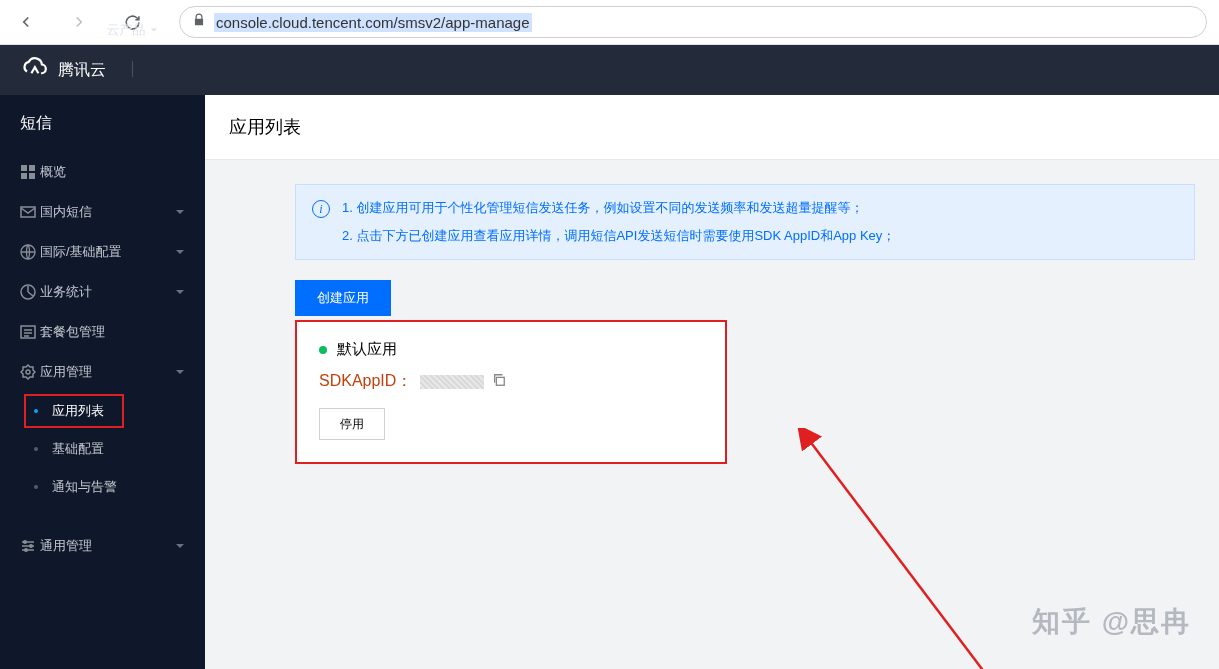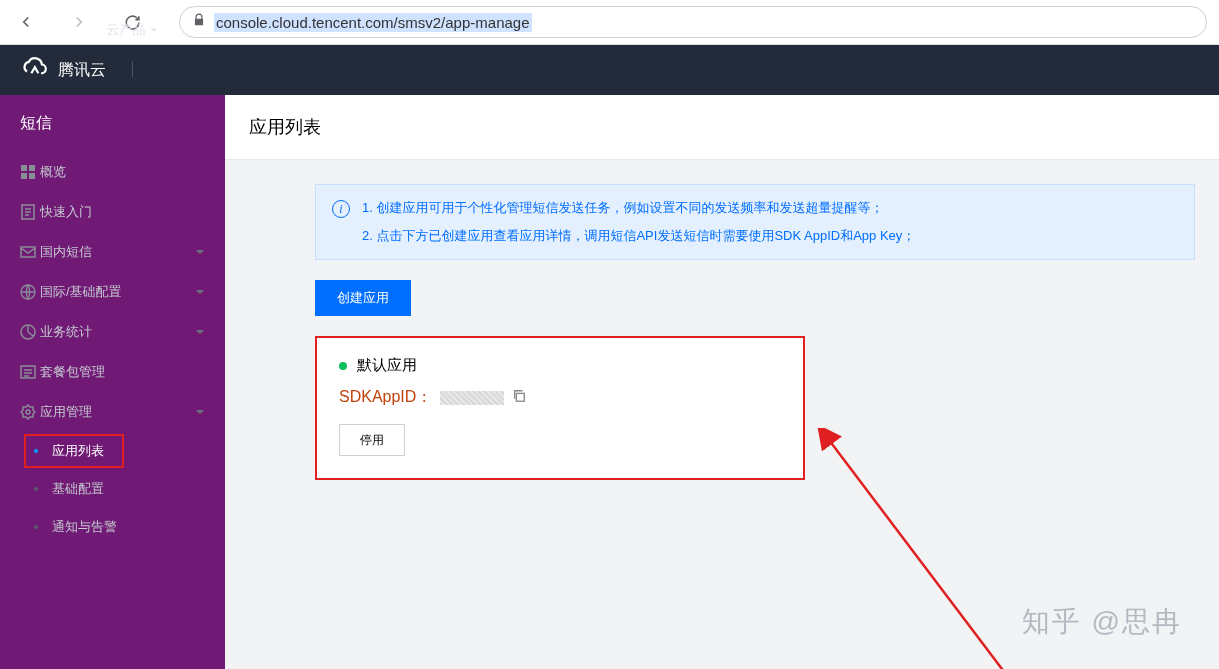--- a/index.html
+++ b/index.html
@@ -19,21 +19,21 @@
     .logo-icon svg { width: 28px; height: 28px; }
     .brand { font-size: 16px; font-weight: 500; }
     .top-nav { display: flex; align-items: center; gap: 22px; font-size: 13px; color: #e0e3e8; flex-direction: column; }
     .top-nav-item { cursor: pointer; display: flex; align-items: center; gap: 4px; }
     .nav-divider { width: 1px; height: 16px; background: #4a5160; }
     .plus-tab { color: #8a8f99; font-size: 18px; font-weight: 300; cursor: pointer; }
 
     .main-wrap { display: flex; height: 574px; }
 
     
-    .sidebar { width: 225px; background: #701a75; color: #c5c9d0; display: flex; flex-direction: column; }
+    .sidebar { width: 205px; background: #0f172a; color: #c5c9d0; display: flex; flex-direction: column; }
     .sidebar-title { font-size: 16px; font-weight: 500; color: #fff; padding: 18px 20px; }
     .nav-item { height: 40px; display: flex; align-items: center; padding: 0 20px; gap: 4px; font-size: 13px; cursor: pointer; position: relative; }
     .nav-icon { width: 16px; height: 16px; display: flex; align-items: center; justify-content: center; color: #888d96; }
     .nav-icon svg { width: 16px; height: 16px; }
     .nav-label { flex: 1; }
     .nav-chevron { color: #6b717c; }
     .nav-sub { height: 38px; display: flex; align-items: center; padding-left: 52px; font-size: 13px; cursor: pointer; position: relative; }
     .nav-sub::before { content: ""; position: absolute; left: 34px; width: 4px; height: 4px; background: #555b66; border-radius: 50%; }
     .nav-sub.active { color: #fff; }
     .nav-sub.active::before { background: #00a4ff; }
@@ -43,36 +43,36 @@
     
     .content { flex: 1; background: #fff; display: flex; flex-direction: column; }
     .page-header { padding: 20px 24px; border-bottom: 1px solid #e8e8e8; }
     .page-title { font-size: 18px; font-weight: 500; color: #000; }
     .page-body { flex: 1; background: #f2f3f5; padding: 24px; padding-left: 90px; position: relative; }
 
     .info-box { background: #e5f0ff; border: 1px solid #c6deff; padding: 14px 16px; display: flex; gap: 12px; margin-bottom: 20px; }
     .info-icon { width: 18px; height: 18px; border-radius: 50%; border: 1.5px solid #006eff; color: #006eff; display: flex; align-items: center; justify-content: center; font-size: 12px; font-style: italic; font-family: Georgia, serif; flex-shrink: 0; margin-top: 1px; }
     .info-lines { display: flex; flex-direction: column; gap: 10px; font-size: 13px; color: #006eff; }
 
-    .primary-btn { height: 36px; padding: 0 22px; background: #006eff; color: #fff; border: none; font-size: 13px; cursor: pointer; display: inline-flex; align-items: center; margin-bottom: 20px; }
-
-    .app-card { background: #fff; width: 490px; padding: 18px 22px 22px; border: 2px solid #e02020; position: relative; }
+    .primary-btn { height: 36px; padding: 0 22px; background: #006eff; color: #fff; border: none; font-size: 13px; cursor: pointer; display: inline-flex; align-items: center; margin-bottom: 4px; }
+
+    .app-card { background: #fff; width: 432px; padding: 18px 22px 22px; border: 2px solid #e02020; position: relative; }
     .app-row1 { display: flex; align-items: center; gap: 10px; margin-bottom: 12px; }
     .status-dot { width: 8px; height: 8px; border-radius: 50%; background: #0abf5b; }
     .app-name { font-size: 15px; font-weight: 500; color: #000; }
     .app-row2 { display: flex; align-items: center; gap: 8px; font-size: 16px; color: #c2410c; margin-bottom: 16px; }
     .sdk-value-mask { width: 64px; height: 14px; background: repeating-linear-gradient(45deg, #d9d9d9, #d9d9d9 2px, #e8e8e8 2px, #e8e8e8 4px); }
     .copy-icon { color: #888; cursor: pointer; }
     .secondary-btn { height: 32px; padding: 0 20px; background: #fff; border: 1px solid #d0d0d0; font-size: 12px; cursor: pointer; }
 
     
     .arrow-svg { position: absolute; left: 584px; top: 268px; pointer-events: none; }
 
     
-    .watermark { position: absolute; right: 37px; bottom: 28px; font-size: 28px; color: rgba(130,137,150,0.55); font-weight: 400; letter-spacing: 2px; pointer-events: none; }
+    .watermark { position: absolute; right: 28px; bottom: 28px; font-size: 28px; color: rgba(130,137,150,0.55); font-weight: 700; letter-spacing: 2px; pointer-events: none; }
   </style>
 </head>
 <body>
 
 <div class="browser-bar">
   <div class="nav-btn">
     <svg width="18" height="18" viewBox="0 0 24 24" fill="none" stroke="currentColor" stroke-width="2.2">
         <path d="M15 18l-6-6 6-6"></path>
       </svg>
   </div>
@@ -131,29 +131,20 @@
           <svg viewBox="0 0 16 16" fill="currentColor">
             <rect x="1" y="1" width="6" height="6"></rect>
             <rect x="9" y="1" width="6" height="6"></rect>
             <rect x="1" y="9" width="6" height="6"></rect>
             <rect x="9" y="9" width="6" height="6"></rect>
           </svg>
         </span>
       <span class="nav-label">概览</span>
     </div>
 
-    <div class="nav-item">
-      <span class="nav-icon">
-          <svg viewBox="0 0 16 16" fill="none" stroke="currentColor" stroke-width="1.5">
-            <rect x="2" y="1" width="12" height="14"></rect>
-            <path d="M5 5h6M5 8h6M5 11h4"></path>
-          </svg>
-        </span>
-      <span class="nav-label">快速入门</span>
-    </div>
 
     <div class="nav-item">
       <span class="nav-icon">
           <svg viewBox="0 0 16 16" fill="none" stroke="currentColor" stroke-width="1.5">
             <rect x="1" y="3" width="14" height="10"></rect>
             <path d="M1 4l7 5 7-5"></path>
           </svg>
         </span>
       <span class="nav-label">国内短信</span>
       <span class="nav-chevron"><svg width="10" height="10" viewBox="0 0 10 10" fill="currentColor">
@@ -216,20 +207,34 @@
     </div>
     <div class="nav-sub">
       <span>基础配置</span>
     </div>
     <div class="nav-sub">
       <span>通知与告警</span>
     </div>
 
     <div style="height:20px"></div>
 
+    <div class="nav-item">
+      <span class="nav-icon">
+          <svg viewBox="0 0 16 16" fill="none" stroke="currentColor" stroke-width="1.5">
+            <path d="M2 4h12M2 8h12M2 12h12"></path>
+            <circle cx="5" cy="4" r="1.3" fill="currentColor"></circle>
+            <circle cx="11" cy="8" r="1.3" fill="currentColor"></circle>
+            <circle cx="6" cy="12" r="1.3" fill="currentColor"></circle>
+          </svg>
+        </span>
+      <span class="nav-label">通用管理</span>
+      <span class="nav-chevron"><svg width="10" height="10" viewBox="0 0 10 10" fill="currentColor">
+            <path d="M1 3l4 4 4-4z"></path>
+          </svg></span>
+    </div>
   </div>
 
   <div class="content">
     <div class="page-header">
       <div class="page-title">应用列表</div>
     </div>
     <div class="page-body">
 
       <div class="info-box">
         <span class="info-icon">i</span>

